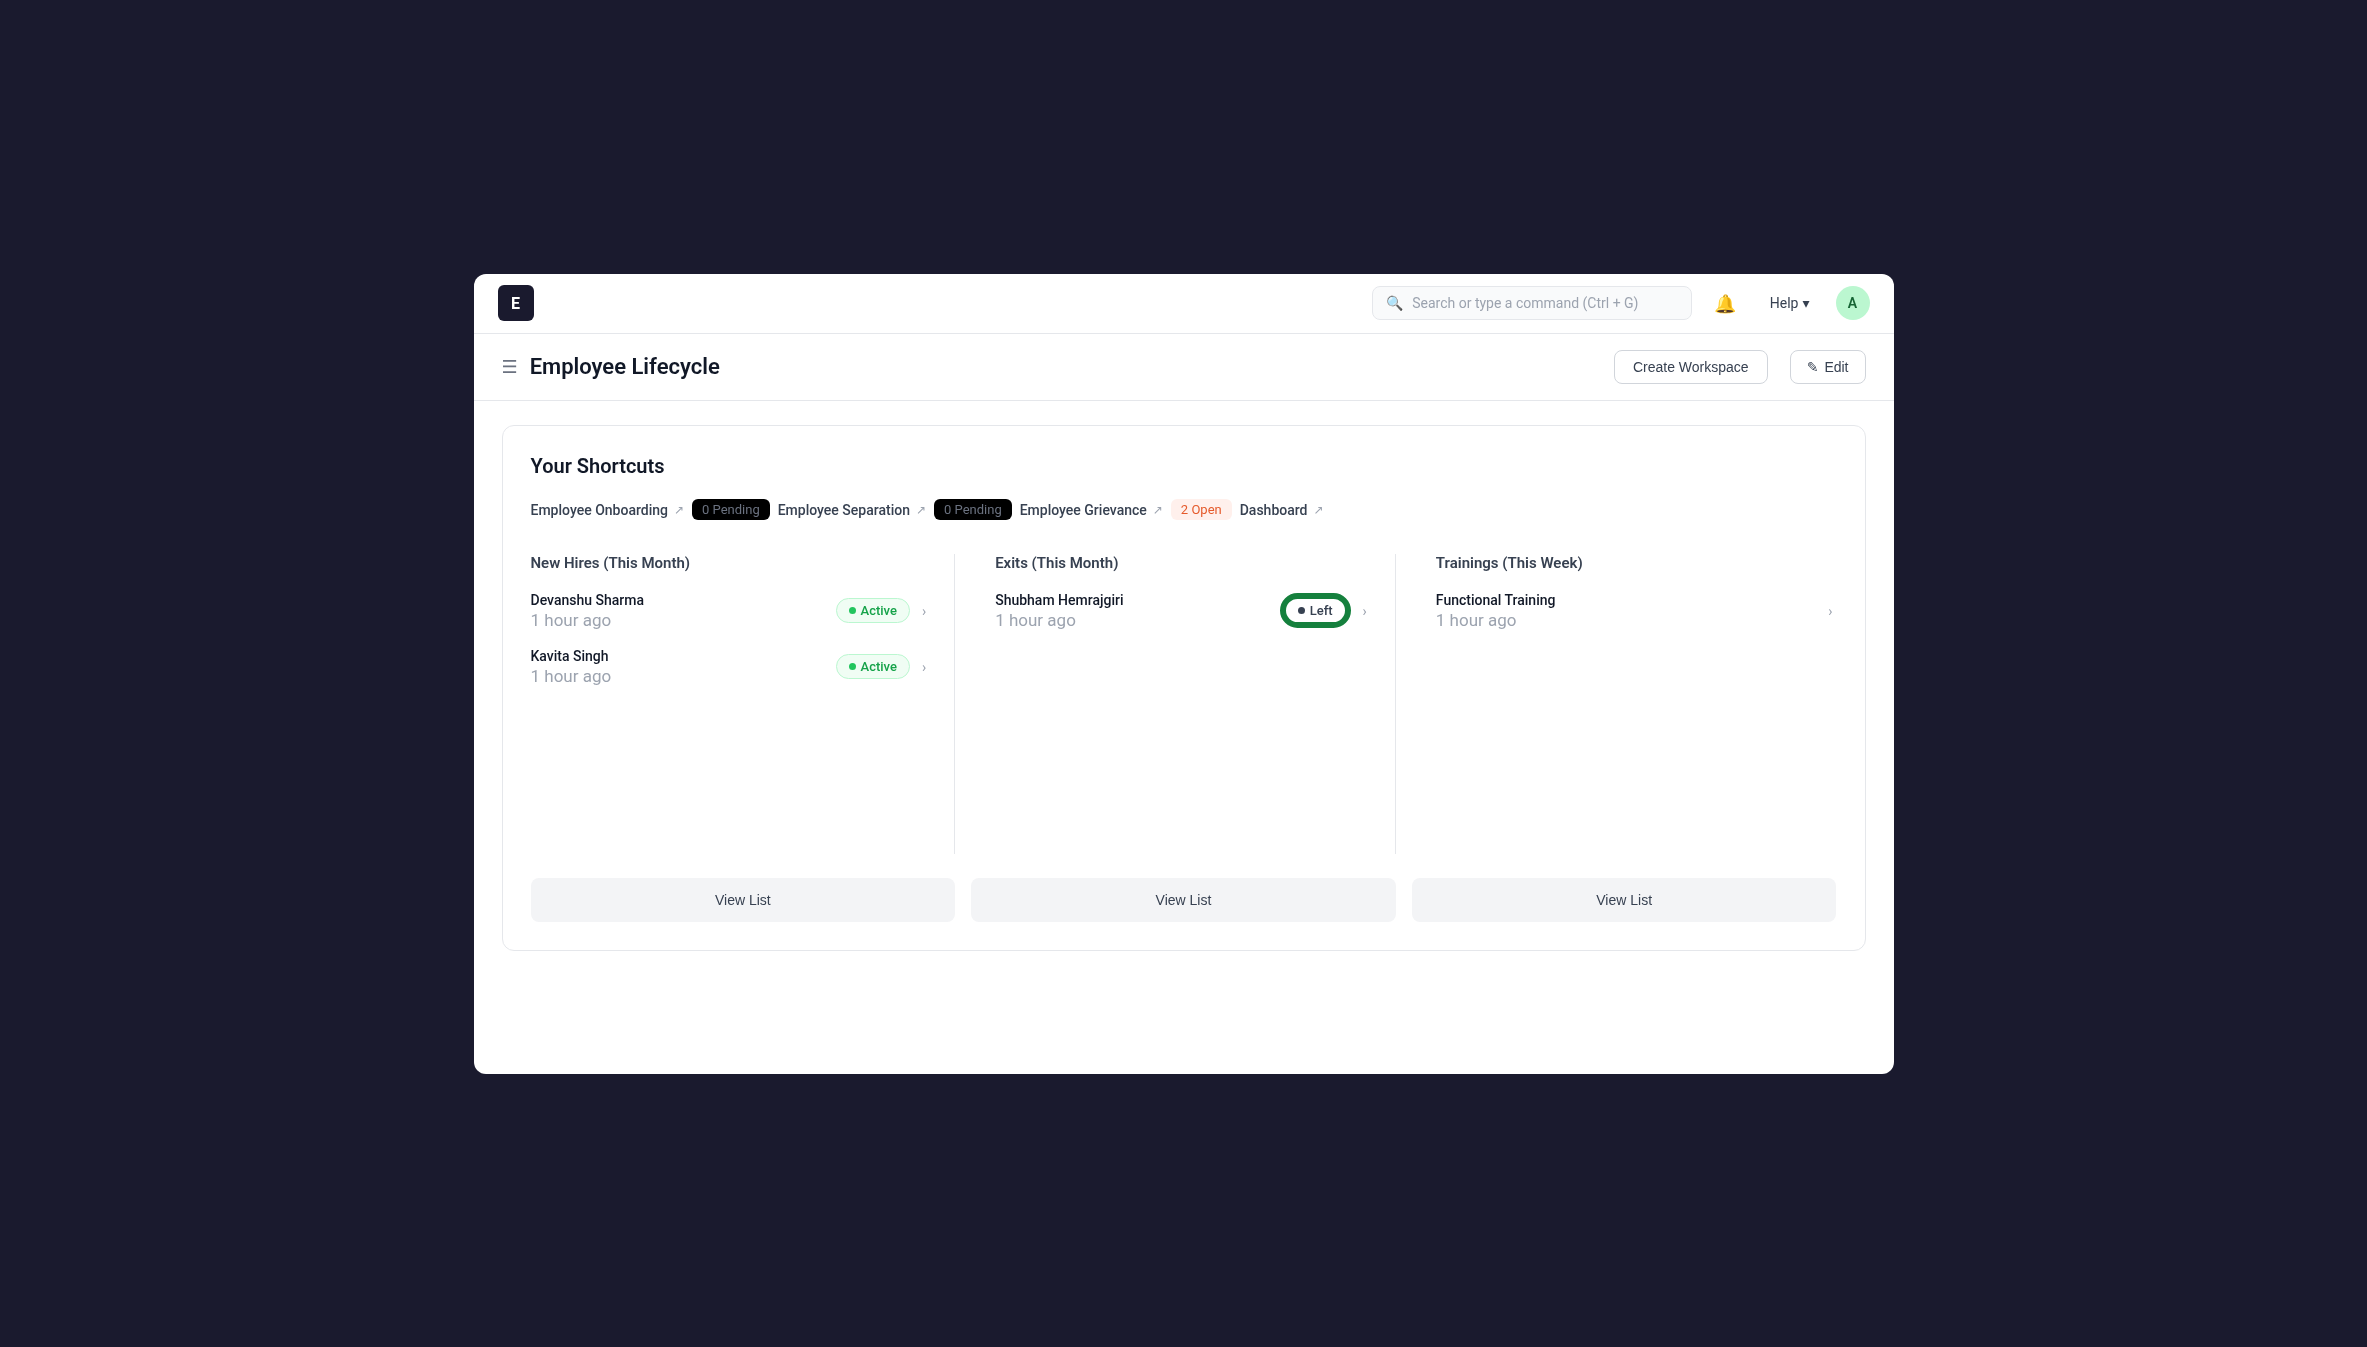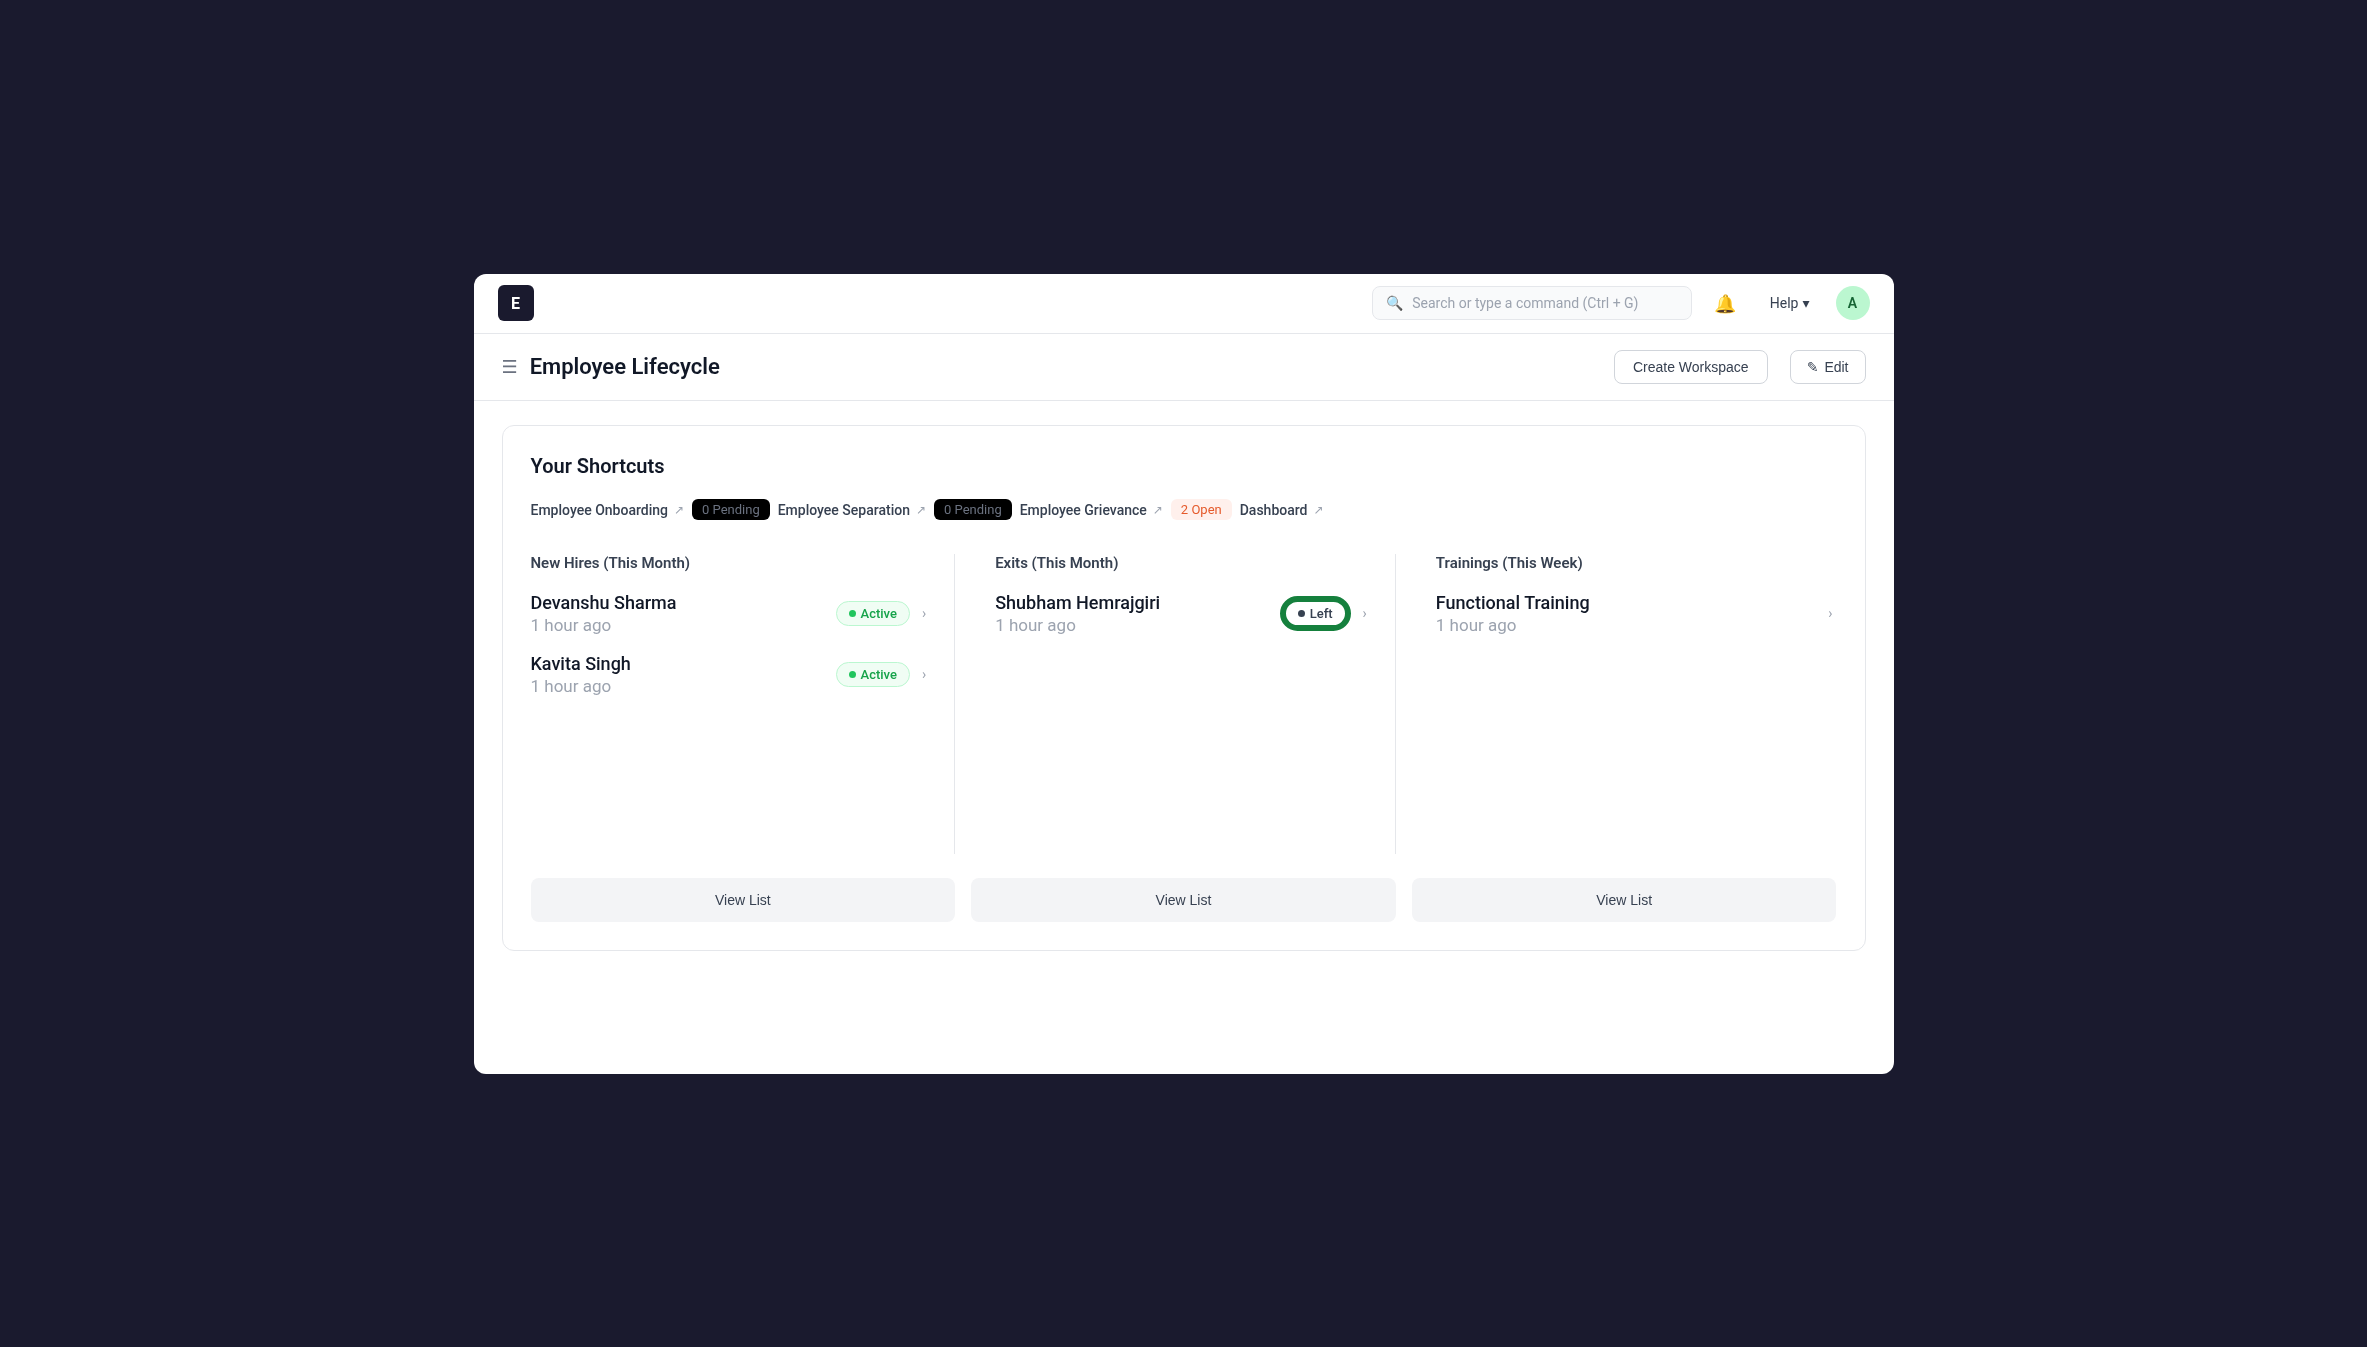--- a/index.html
+++ b/index.html
@@ -274,21 +274,21 @@
       align-items: center;
       margin-bottom: 18px;
       gap: 8px;
     }
 
     .employee-info {
       flex: 1;
     }
 
     .employee-name {
-      font-size: 18px;
+      font-size: 14px;
       font-weight: 500;
       color: #111827;
     }
 
     .employee-time {
       font-size: 17px;
       color: #9ca3af;
       margin-top: 2px;
     }
 

